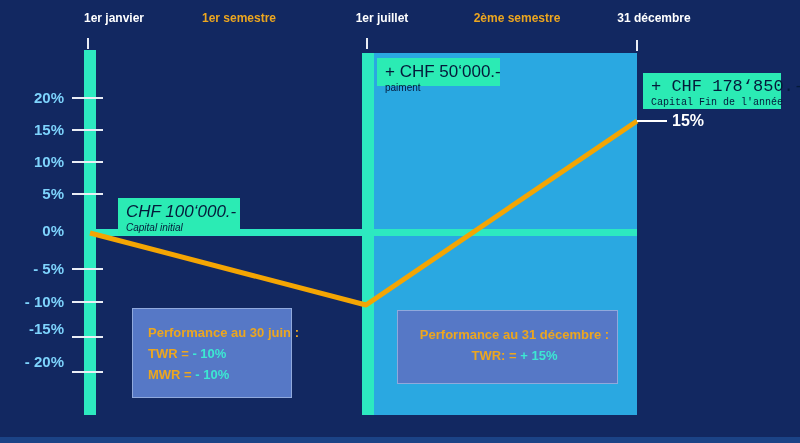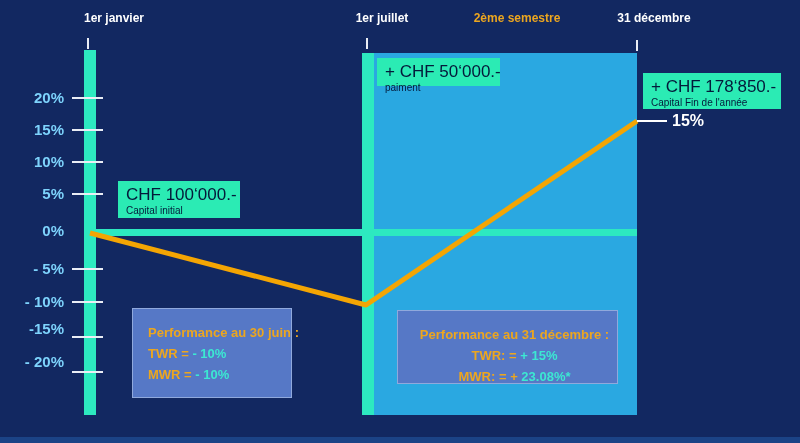--- a/index.html
+++ b/index.html
@@ -62,55 +62,55 @@
   <div class="abs axis-label" style="top:120px;">15%</div>
   <div class="abs axis-label" style="top:152px;">10%</div>
   <div class="abs axis-label" style="top:184px;">5%</div>
   <div class="abs axis-label" style="top:221px;">0%</div>
   <div class="abs axis-label" style="top:259px;">- 5%</div>
   <div class="abs axis-label" style="top:292px;">- 10%</div>
   <div class="abs axis-label" style="top:319px;">-15%</div>
   <div class="abs axis-label" style="top:352px;">- 20%</div>
 
   <div class="abs top-label" style="left:54px;width:120px;">1er janvier</div>
+  <div class="abs top-label gold" style="left:169px;width:140px;">1er semestre</div>
   <div class="abs top-label" style="left:322px;width:120px;">1er juillet</div>
   <div class="abs top-label gold" style="left:447px;width:140px;">2ème semestre</div>
   <div class="abs top-label" style="left:594px;width:120px;">31 décembre</div>
 
   <div class="abs top-tick" style="left:87px;top:38px;height:11px;"></div>
   <div class="abs top-tick" style="left:366px;top:38px;height:11px;"></div>
   <div class="abs top-tick" style="left:636px;top:40px;height:11px;"></div>
 
   <svg class="overlay" width="800" height="443" viewBox="0 0 800 443">
     <polyline points="90,233 366,305 637,121" fill="none" stroke="#f4a503" stroke-width="5" stroke-linejoin="round"></polyline>
     <line x1="637" y1="121" x2="667" y2="121" stroke="#ffffff" stroke-width="2"></line>
   </svg>
 
-  <div class="abs note" style="left:118px;top:181px;width:122px;height:37px;">
+  <div class="abs note" style="left:118px;top:198px;width:122px;height:37px;font-style:italic;">
     <div class="amount">CHF 100‘000.-</div>
     <div class="caption">Capital initial</div>
   </div>
   <div class="abs note" style="left:377px;top:58px;width:123px;height:28px;">
     <div class="amount">+ CHF 50‘000.-</div>
     <div class="caption">paiment</div>
   </div>
-  <div class="abs note" style="left:643px;top:73px;width:138px;height:36px;">
+  <div class="abs note" style="left:643px;top:73px;width:138px;height:36px;font-family:Liberation Mono, monospace;">
     <div class="amount">+ CHF 178‘850.-</div>
     <div class="caption">Capital Fin de l'année</div>
   </div>
 
   <div class="abs end-label" style="left:672px;top:112px;">15%</div>
 
   <div class="abs panel" style="left:132px;top:308px;width:160px;height:90px;">
     <div class="title">Performance au 30 juin :</div>
     <div class="line"><span class="lbl">TWR = </span><span class="val">- 10%</span></div>
     <div class="line"><span class="lbl">MWR = </span><span class="val">- 10%</span></div>
   </div>
 
   <div class="abs panel" style="left:397px;top:310px;width:221px;height:74px;padding-left:20px;text-align:center;">
     <div class="title">Performance au 31 décembre :</div>
     <div class="line"><span class="lbl">TWR: = </span><span class="val">+ 15%</span></div>
-    <div class="line"><span class="lbl">MWR: = + </span><span class="val">23.08%*</span></div>
   </div>
 
   <div class="abs bottom-strip"></div>
 
 </div>
 
 </body></html>

